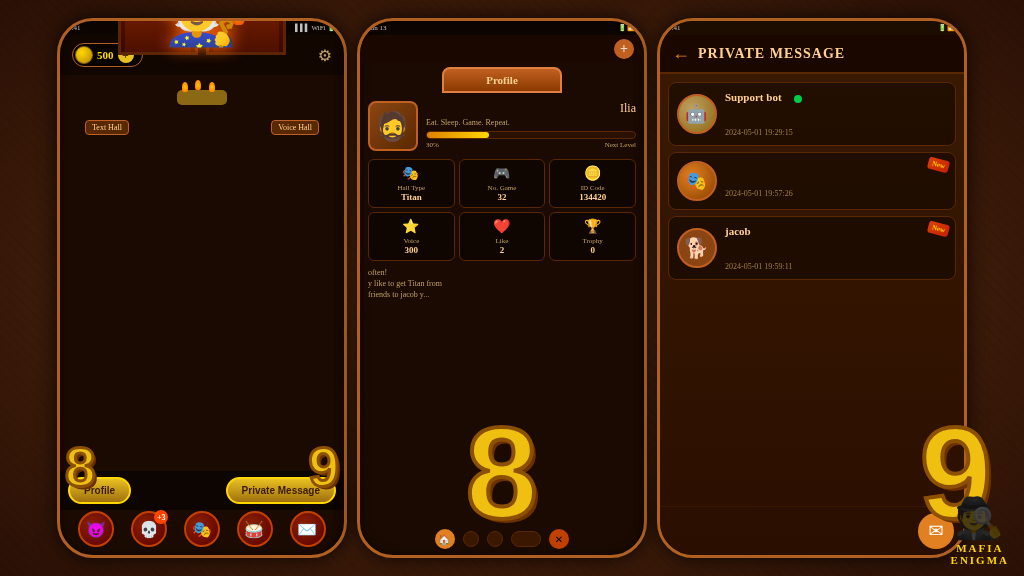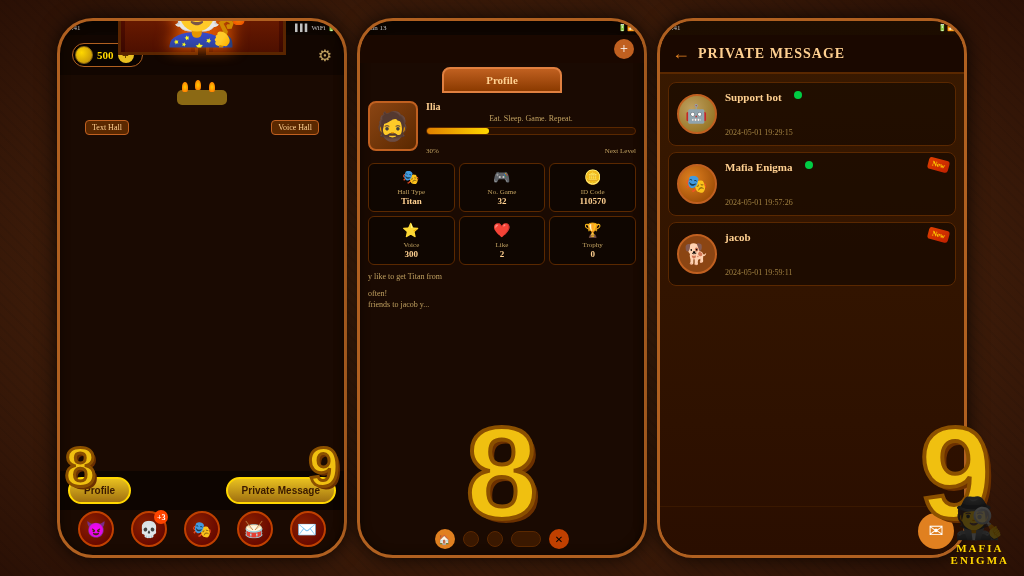--- a/index.html
+++ b/index.html
@@ -343,30 +343,30 @@
       justify-content: center;
       font-size: 24px;
     }
 
     .profile-info {
       flex: 1;
     }
 
     .profile-name {
       color: #ffd090;
-      font-size: 10px;
-      font-weight: bold;
+      font-size: 12px;
+      font-weight: normal;
       margin-bottom: 2px;
+      text-align: right;
     }
 
     .profile-subtitle {
       color: #c0a060;
       font-size: 8px;
       margin-bottom: 4px;
-      text-align: center;
     }
 
     .xp-bar-container {
       height: 8px;
       background: #2a1000;
       border-radius: 4px;
       border: 1px solid #5a2800;
       position: relative;
     }
 
@@ -375,21 +375,21 @@
       background: linear-gradient(to right, #e08000, #ffd700);
       border-radius: 4px;
       width: 30%;
     }
 
     .xp-labels {
       display: flex;
       justify-content: space-between;
       font-size: 7px;
       color: #c0a060;
-      margin-top: 12px;
+      margin-top: 2px;
     }
 
     
     .stats-grid {
       display: grid;
       grid-template-columns: 1fr 1fr 1fr;
       gap: 4px;
       margin-top: 6px;
     }
 
@@ -511,21 +511,21 @@
       flex-shrink: 0;
       overflow: hidden;
     }
 
     .msg-info {
       flex: 1;
     }
 
     .msg-name-row {
       display: flex;
-      align-items: flex-start;
+      align-items: flex-end;
       gap: 12px;
       margin-bottom: 2px;
     }
 
     .msg-name {
       color: #ffd090;
       font-size: 11px;
       font-weight: bold;
     }
 
@@ -757,42 +757,42 @@
                   <span class="stat-value">Titan</span>
                 </div>
                 <div class="stat-cell">
                   <span class="stat-icon">🎮</span>
                   <span class="stat-label">No. Game</span>
                   <span class="stat-value">32</span>
                 </div>
                 <div class="stat-cell">
                   <span class="stat-icon">🪙</span>
                   <span class="stat-label">ID Code</span>
-                  <span class="stat-value">110570</span>
+                  <span class="stat-value">134420</span>
                 </div>
                 <div class="stat-cell">
                   <span class="stat-icon">⭐</span>
                   <span class="stat-label">Voice</span>
                   <span class="stat-value">300</span>
                 </div>
                 <div class="stat-cell">
                   <span class="stat-icon">❤️</span>
                   <span class="stat-label">Like</span>
                   <span class="stat-value">2</span>
                 </div>
                 <div class="stat-cell">
                   <span class="stat-icon">🏆</span>
                   <span class="stat-label">Trophy</span>
                   <span class="stat-value">0</span>
                 </div>
               </div>
 
               <div class="profile-chat">
+                <div style="margin-top:6px; color:#c0a060; font-size:8px;">often!</div>
                 <div style="color:#c0a060; font-size:8px;">y like to get Titan from</div>
-                <div style="margin-top:6px; color:#c0a060; font-size:8px;">often!</div>
                 <div style="color:#c0a060; font-size:8px;">friends to jacob y...</div>
               </div>
             </div>
 
             <div style="position:absolute; bottom:6px; left:0; right:0; display:flex; justify-content:center; gap:8px; align-items:center;">
               <div style="width:20px; height:20px; border-radius:50%; background:#e08020; display:flex; align-items:center; justify-content:center; font-size:10px;">🏠</div>
               <div style="width:16px; height:16px; border-radius:50%; background:#3a1800; border:1px solid #5a2800;"></div>
               <div style="width:16px; height:16px; border-radius:50%; background:#3a1800; border:1px solid #5a2800;"></div>
               <div style="width:30px; height:16px; border-radius:8px; background:#3a1800; border:1px solid #5a2800;"></div>
               <div style="width:20px; height:20px; border-radius:50%; background:#c04000; display:flex; align-items:center; justify-content:center; font-size:10px;">✕</div>
@@ -828,24 +828,20 @@
                     <span class="msg-name">Support bot</span>
                     <div class="online-dot"></div>
                   </div>
                   <span class="msg-time">2024-05-01 19:29:15</span>
                 </div>
               </div>
 
               <div class="msg-item">
                 <div class="msg-avatar" style="background: radial-gradient(circle at 35% 35%, #e08020, #8B4000);">🎭</div>
                 <div class="msg-info">
-                  <div class="msg-name-row">
-                    <span class="msg-name">Mafia Enigma</span>
-                    <div class="online-dot"></div>
-                  </div>
                   <span class="msg-time">2024-05-01 19:57:26</span>
                 </div>
                 <div class="msg-new-badge">New</div>
               </div>
 
               <div class="msg-item">
                 <div class="msg-avatar-img">🐕</div>
                 <div class="msg-info">
                   <div class="msg-name-row">
                     <span class="msg-name">jacob</span>

